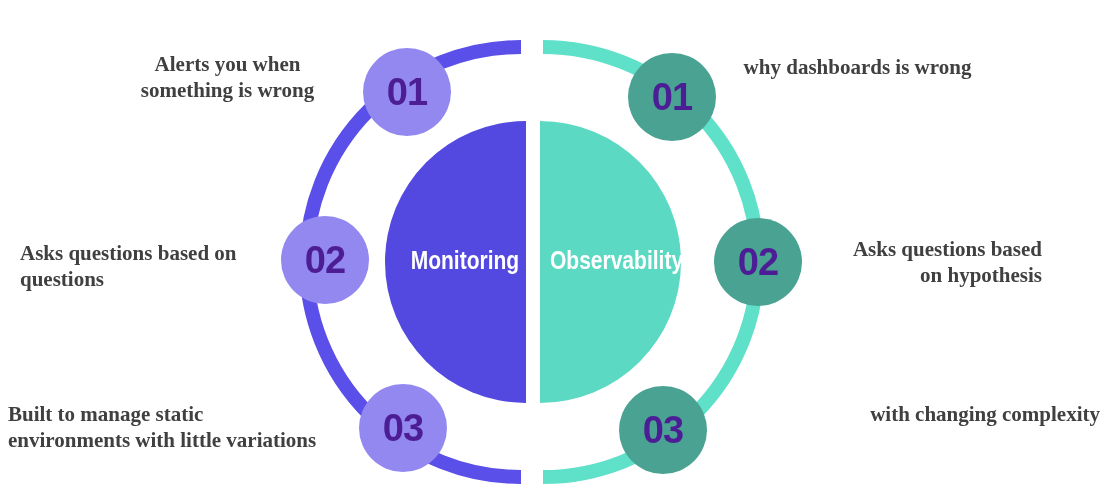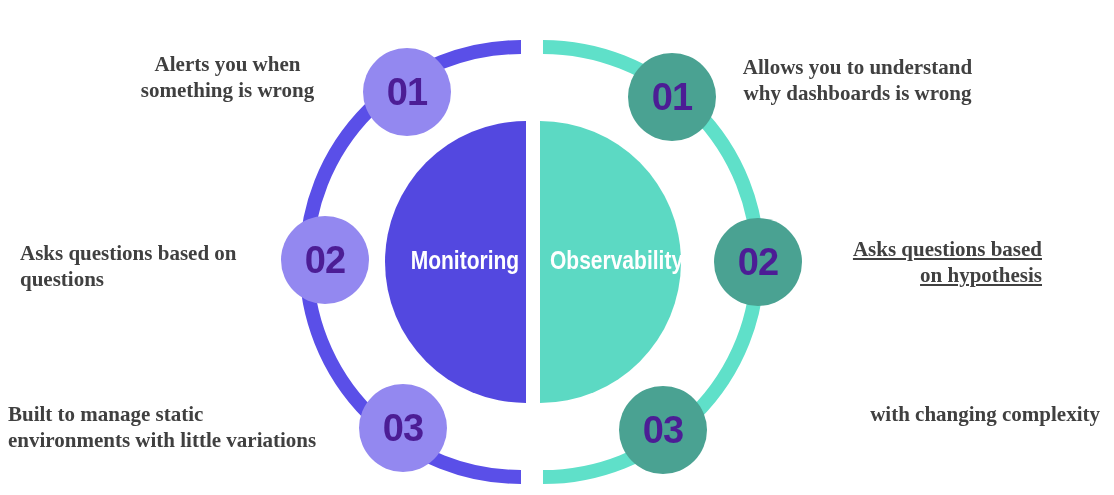--- a/index.html
+++ b/index.html
@@ -89,24 +89,23 @@
   <div class="note align-left" style="left:20px;top:240px;width:300px;">
     <div>Asks questions based on</div>
     <div>questions</div>
   </div>
   <div class="note align-left" style="left:8px;top:401px;width:352px;">
     <div>Built to manage static</div>
     <div>environments with little variations</div>
   </div>
 
   <div class="note align-center" style="left:715px;top:54px;width:285px;">
-    <div>Allows you to understand</div>
     <div>why dashboards is wrong</div>
   </div>
-  <div class="note align-right" style="left:752px;top:236px;width:290px;text-decoration:underline;">
+  <div class="note align-right" style="left:752px;top:236px;width:290px;">
     <div>Asks questions based</div>
     <div>on hypothesis</div>
   </div>
   <div class="note align-right" style="left:718px;top:401px;width:382px;">
     <div>with changing complexity</div>
   </div>
 
 </div>
 
 </body></html>

